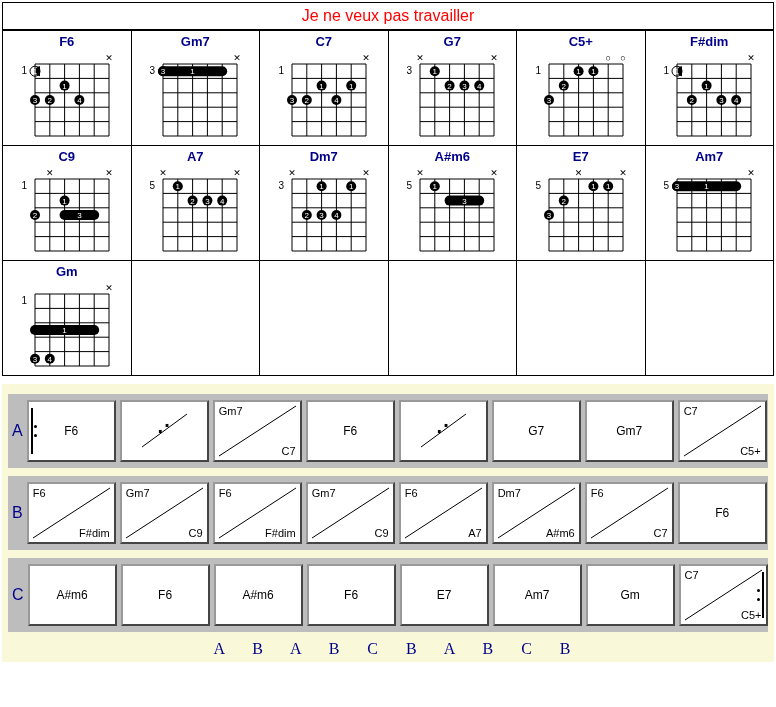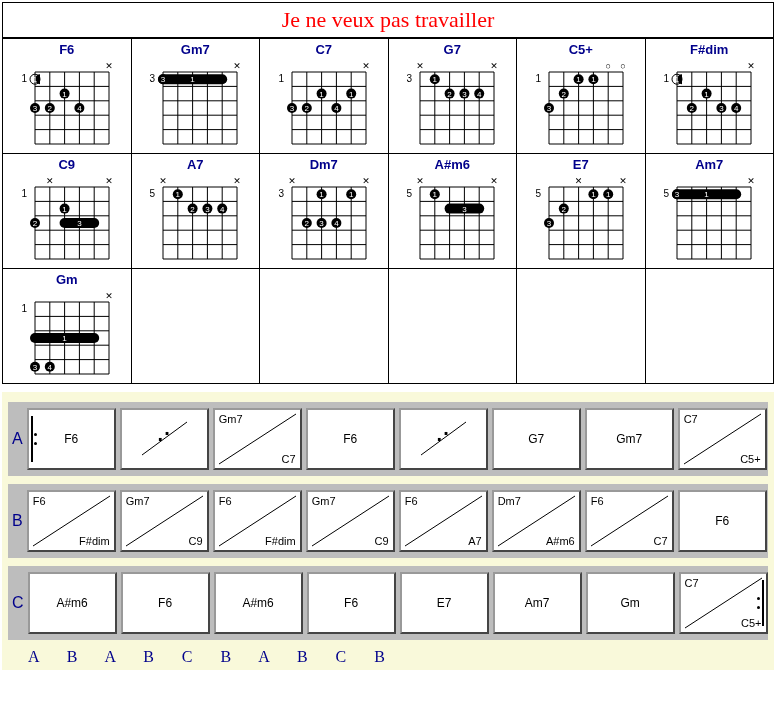--- a/index.html
+++ b/index.html
@@ -1,33 +1,33 @@
 <!DOCTYPE html>
 <html><head>
 <meta charset="utf-8">
 <style>
   body{font-family:Arial,Helvetica,sans-serif;font-size:11px;margin:2px;color:#000;}
-  .title{color:red;font-size:22px;font-family:Liberation Serif, serif;text-align:center;padding:4px;border:1px solid #000;}
+  .title{color:red;font-size:16px;font-family:Liberation Sans, sans-serif;text-align:center;padding:4px;border:1px solid #000;}
   .chord-table{border-collapse:collapse;width:772px;}
   .chord-table td{border:1px solid #000;width:128px;height:110px;vertical-align:top;text-align:center;}
   .ch-name{color:#00008B;font-weight:bold;font-size:13px;margin:2px 0 3px;}
   svg.d{display:block;margin:0 auto;}
   .lower{background:#f9f9da;padding:10px 6px 4px;margin-top:8px;width:760px;}
   .prog{background:#bdbdbd;padding:6px 4px;display:flex;align-items:center;margin-bottom:8px;}
   .rowlbl{color:#00008B;font-size:16px;font-weight:normal;width:14px;margin-right:2px;text-align:center;}
   .meas{background:#fff;border:2px outset #999;width:85px;height:58px;margin:0 2px;position:relative;}
   .meas .tl{position:absolute;left:4px;top:3px;font-size:11px;}
   .meas .br{position:absolute;right:4px;bottom:3px;font-size:11px;}
   .meas .ct{position:absolute;left:0;right:0;top:22px;text-align:center;font-size:12px;}
   .meas svg.diag{position:absolute;left:0;top:0;}
   .rptL{position:absolute;left:2px;top:6px;bottom:6px;width:6px;border-left:2px solid #000;display:flex;flex-direction:column;justify-content:center;align-items:center;}
   .rptR{position:absolute;right:2px;top:6px;bottom:6px;width:6px;border-right:2px solid #000;display:flex;flex-direction:column;justify-content:center;align-items:center;}
   .rptL i,.rptR i{width:3px;height:3px;background:#000;border-radius:50%;margin:3px 0;}
   .sim{position:absolute;left:0;right:0;top:18px;text-align:center;font-size:20px;font-weight:bold;}
-  .structure{color:#00008B;font-size:16px;font-family:'Times New Roman',serif;margin:2px 0 0 20px;letter-spacing:12px;}
+  .structure{color:#00008B;font-size:16px;font-family:'Times New Roman',serif;margin:2px 0 0 20px;letter-spacing:12px;text-align:center;}
   .mute{font-size:9px;}
   .open{font-size:9px;}
 </style>
 </head>
 <body>
 
 <div class="title">Je ne veux pas travailler</div>
 <table class="chord-table">
     <tbody id="chords">
       <tr>

